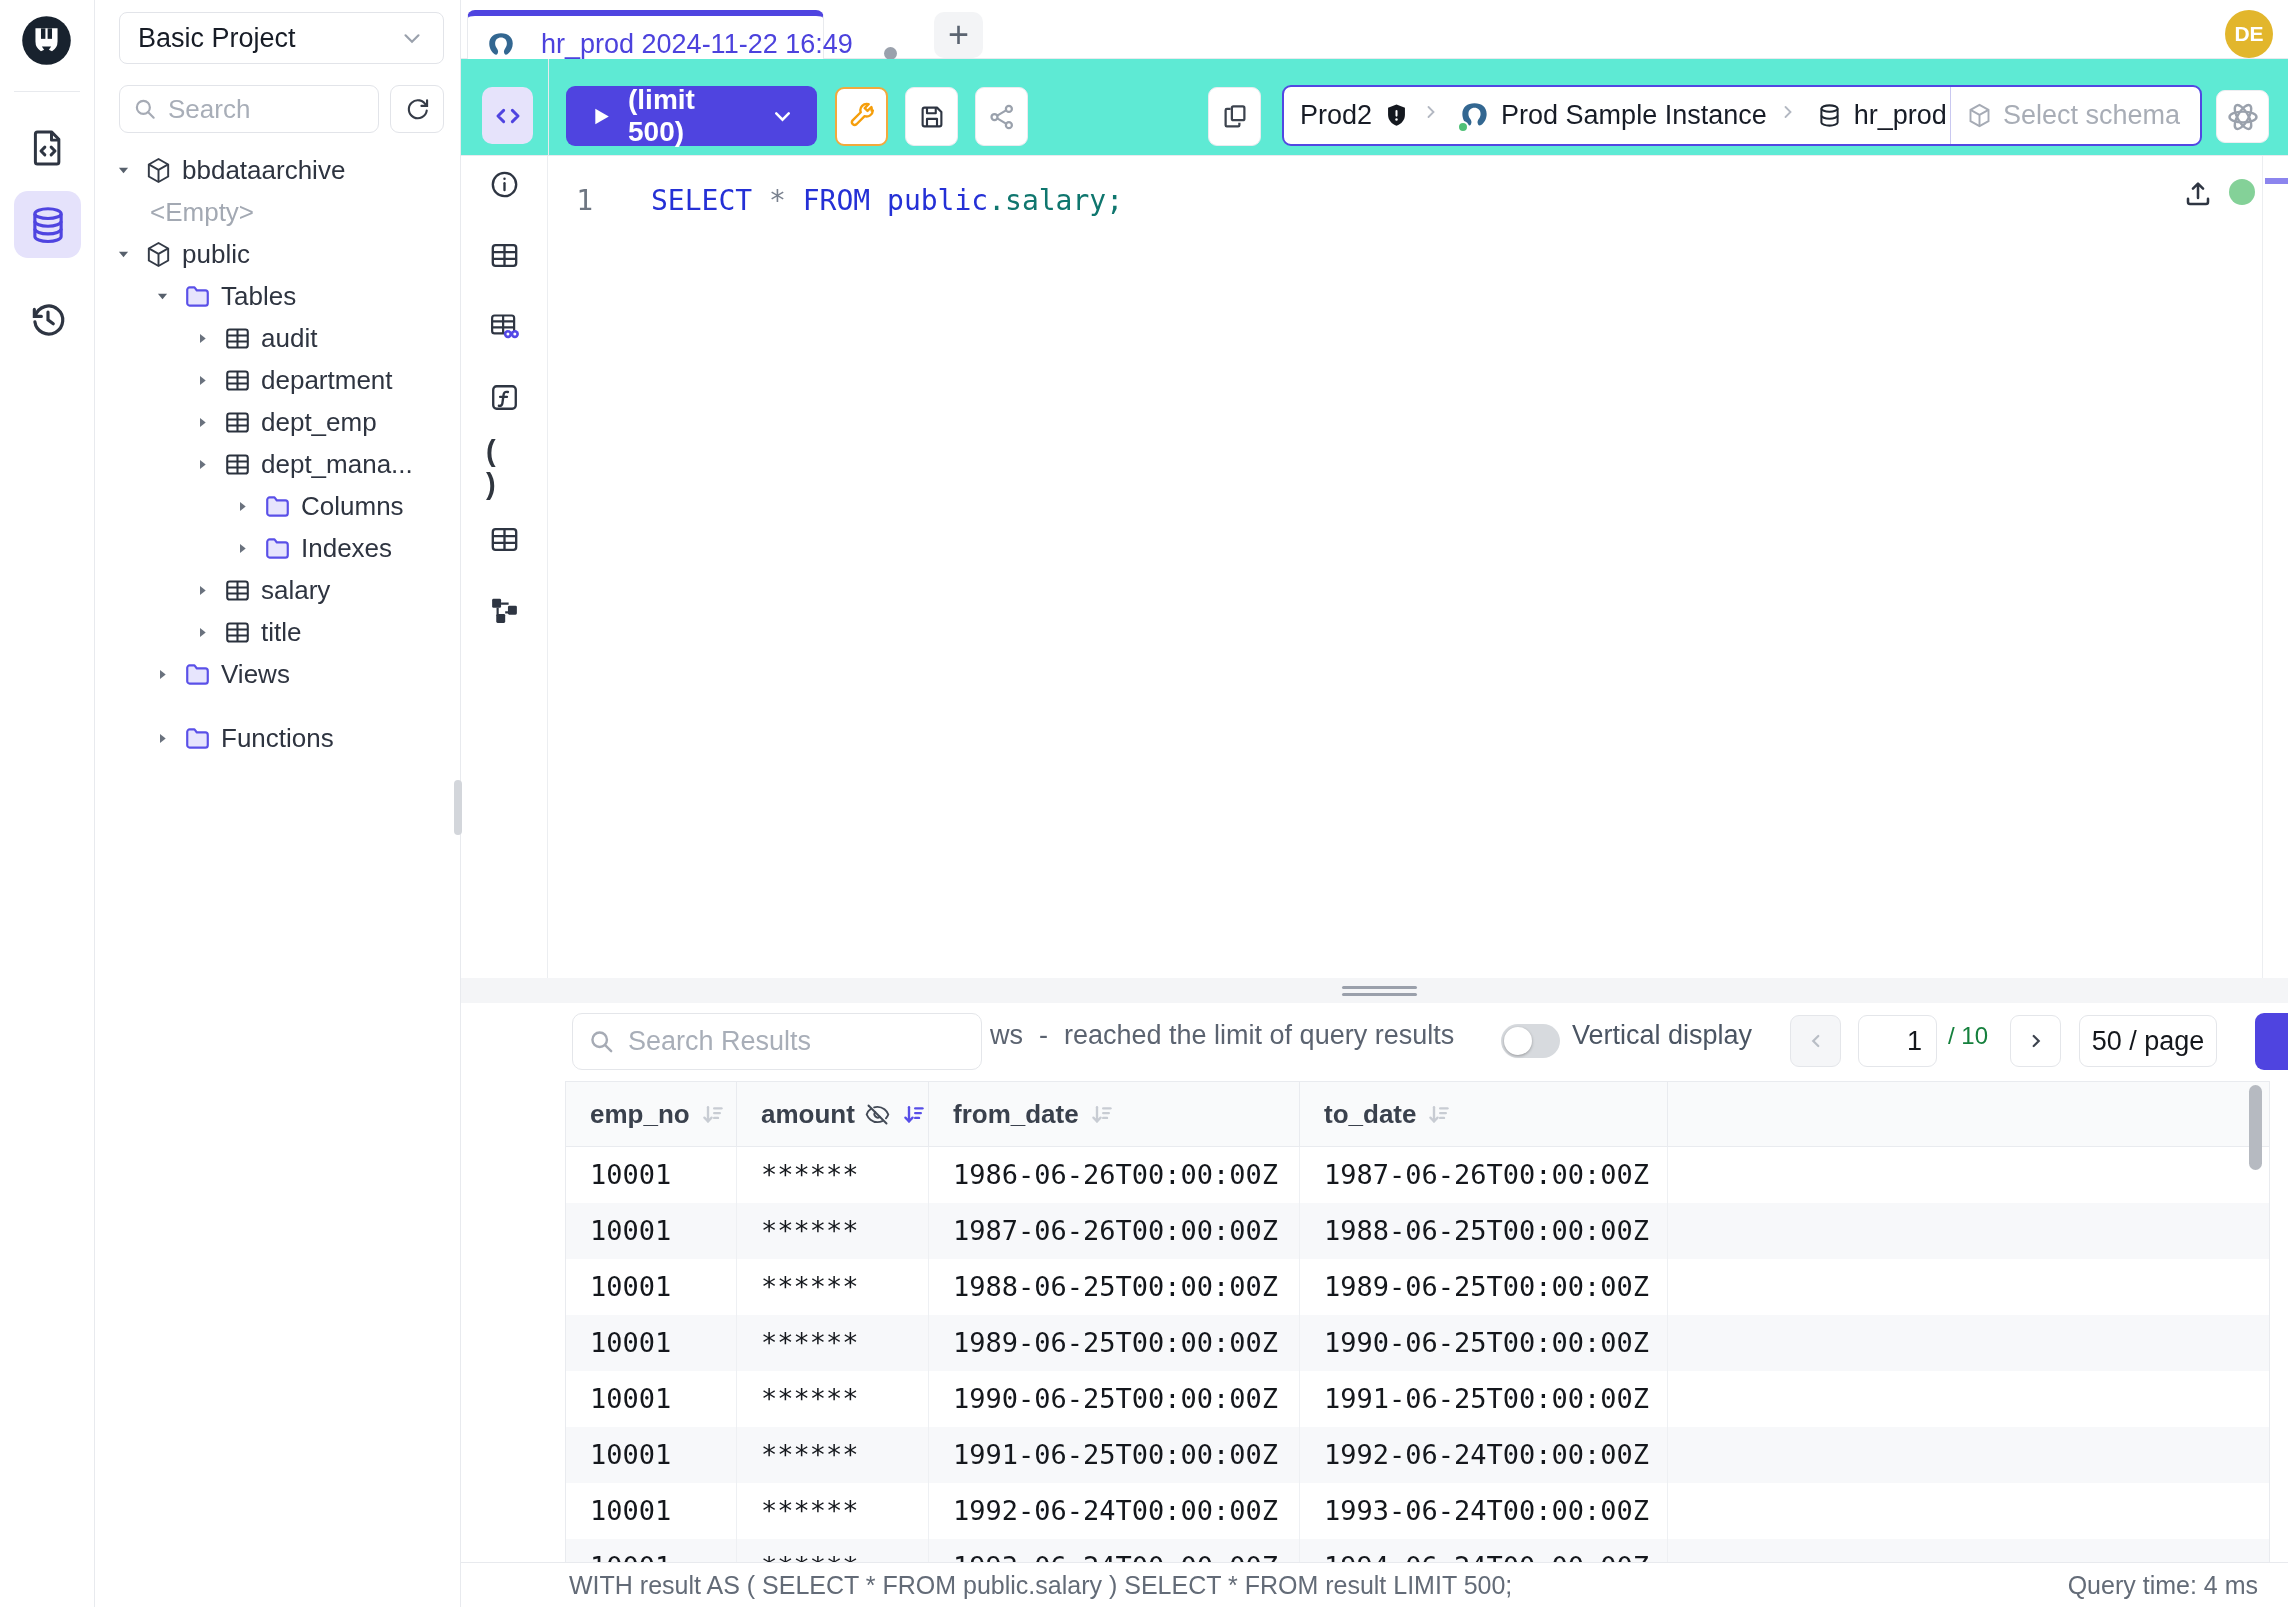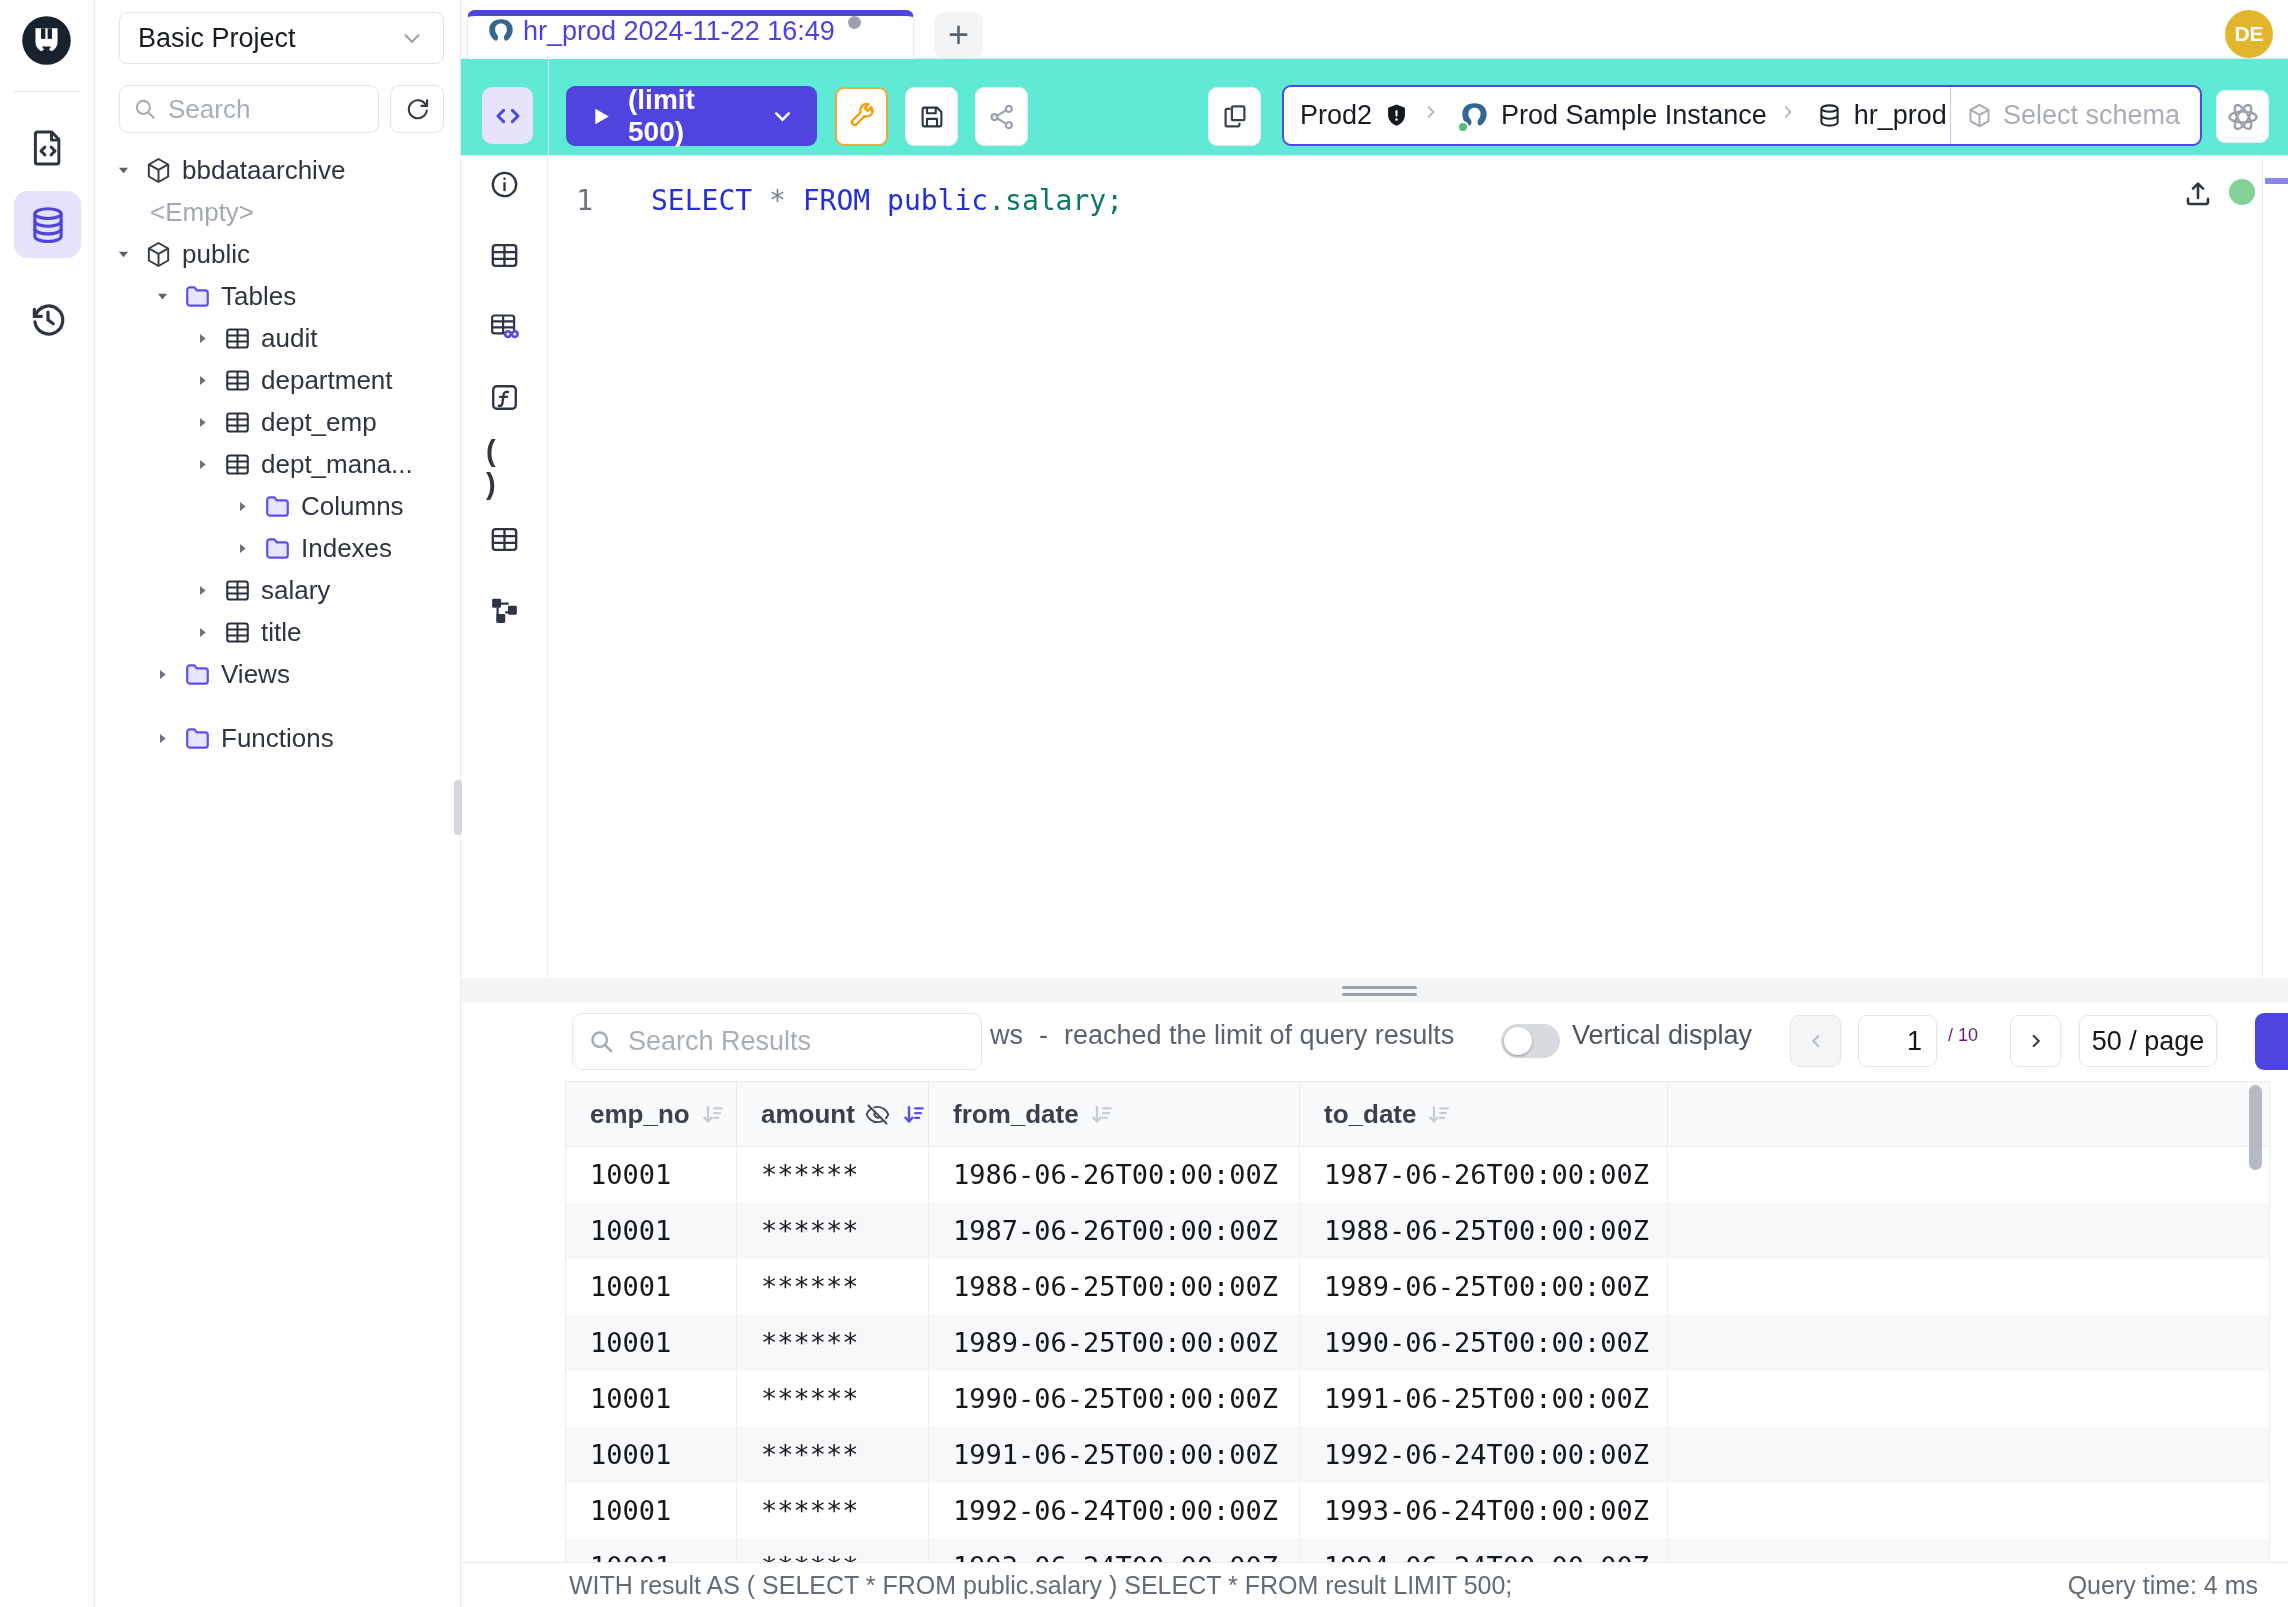--- a/index.html
+++ b/index.html
@@ -38,23 +38,23 @@
   .caret{width:24px;height:24px;display:flex;align-items:center;justify-content:center;flex:none}
   .caret svg{width:17px;height:17px}
   .ticon{width:29px;height:29px;flex:none}
   .resize-pill{position:absolute;left:454px;top:780px;width:8px;height:55px;border-radius:4px;background:#d3d6db;z-index:20}
 
   
   .main{position:absolute;left:461px;top:0;right:0;bottom:0;background:#fff}
 
   
   .tabbar{position:absolute;left:0;right:0;top:0;height:59px;border-bottom:1px solid var(--border);background:#fff}
-  .tab{position:absolute;left:6px;top:10px;width:447px;height:50px;background:#fff;border:1px solid var(--border);
+  .tab{position:absolute;left:6px;top:10px;width:357px;height:50px;background:#fff;border:1px solid var(--border);
     border-top:6px solid var(--primary);border-bottom:none;border-radius:8px 8px 0 0;
-    display:flex;align-items:flex-start;gap:7px;padding:0 18px}
+    display:flex;align-items:flex-end;gap:25px;padding:0 18px}
   .tab .ic{width:30px;height:30px;flex:none}
   .tab-title{font-size:27px;color:#4c42dd;font-weight:500;white-space:nowrap}
   .dirty-dot{width:13px;height:13px;border-radius:50%;background:#9aa1ac;margin-left:6px;flex:none}
   .new-tab{position:absolute;left:473px;top:12px;width:49px;height:46px;background:#f3f4f6;border-radius:10px;
     display:flex;align-items:center;justify-content:center;font-size:36px;color:#5b6471;line-height:1}
   .avatar{position:absolute;left:1764px;top:10px;width:48px;height:48px;border-radius:50%;background:#e2b62c;
     display:flex;align-items:center;justify-content:center;color:#fff;font-size:21px;font-weight:bold}
 
   
   .toolbar{position:absolute;left:0;right:0;top:59px;height:97px;border-bottom:1px solid var(--border);background:#5eead4}
@@ -119,21 +119,21 @@
   .toggle::after{content:"";position:absolute;left:3px;top:3px;width:28px;height:28px;border-radius:50%;background:#fff;box-shadow:0 1px 3px rgba(0,0,0,.3)}
   .toggle-label{position:absolute;left:1111px;top:0;height:65px;display:flex;align-items:center;font-size:27px;color:#4b5563}
   .pg-btn{position:absolute;top:12px;width:51px;height:52px;border:1px solid #e4e6ea;border-radius:9px;
     display:flex;align-items:center;justify-content:center;background:#fff}
   .pg-btn svg{width:22px;height:22px}
   .pg-prev{left:1329px;background:#f5f6f8}
   .pg-next{left:1549px}
   .page-input{position:absolute;left:1397px;top:12px;width:79px;height:52px;border:1px solid #e4e6ea;border-radius:9px;background:#fff}
   .page-input input{width:100%;height:100%;border:none;outline:none;text-align:right;padding-right:14px;
     font:27px "Liberation Sans",sans-serif;color:#14171c;background:transparent;border-radius:9px}
-  .page-total{position:absolute;left:1487px;top:0;height:65px;display:flex;align-items:center;font-size:18px;color:#701a75}
+  .page-total{position:absolute;left:1487px;top:0;height:65px;display:flex;align-items:center;font-size:24px;color:#15803d}
   .page-size{position:absolute;left:1618px;top:12px;width:138px;height:52px;border:1px solid #e4e6ea;border-radius:9px;
     display:flex;align-items:center;justify-content:center;font-size:27px;color:#14171c;background:#fff}
   .export-btn{position:absolute;left:1794px;top:10px;width:69px;height:57px;background:var(--primary);border-radius:9px}
 
   
   .rtable{position:absolute;left:104px;top:103px;width:1705px;height:481px;overflow:hidden;
     border:1px solid #e9ebef;border-bottom:none}
   .thead{display:flex;height:65px;background:#f9fafb;border-bottom:1px solid #e9ebef}
   .th{display:flex;align-items:center;gap:9px;padding-left:24px;border-right:1px solid #e9ebef;
     font-size:26px;font-weight:600;color:#3a414d;flex:none}

